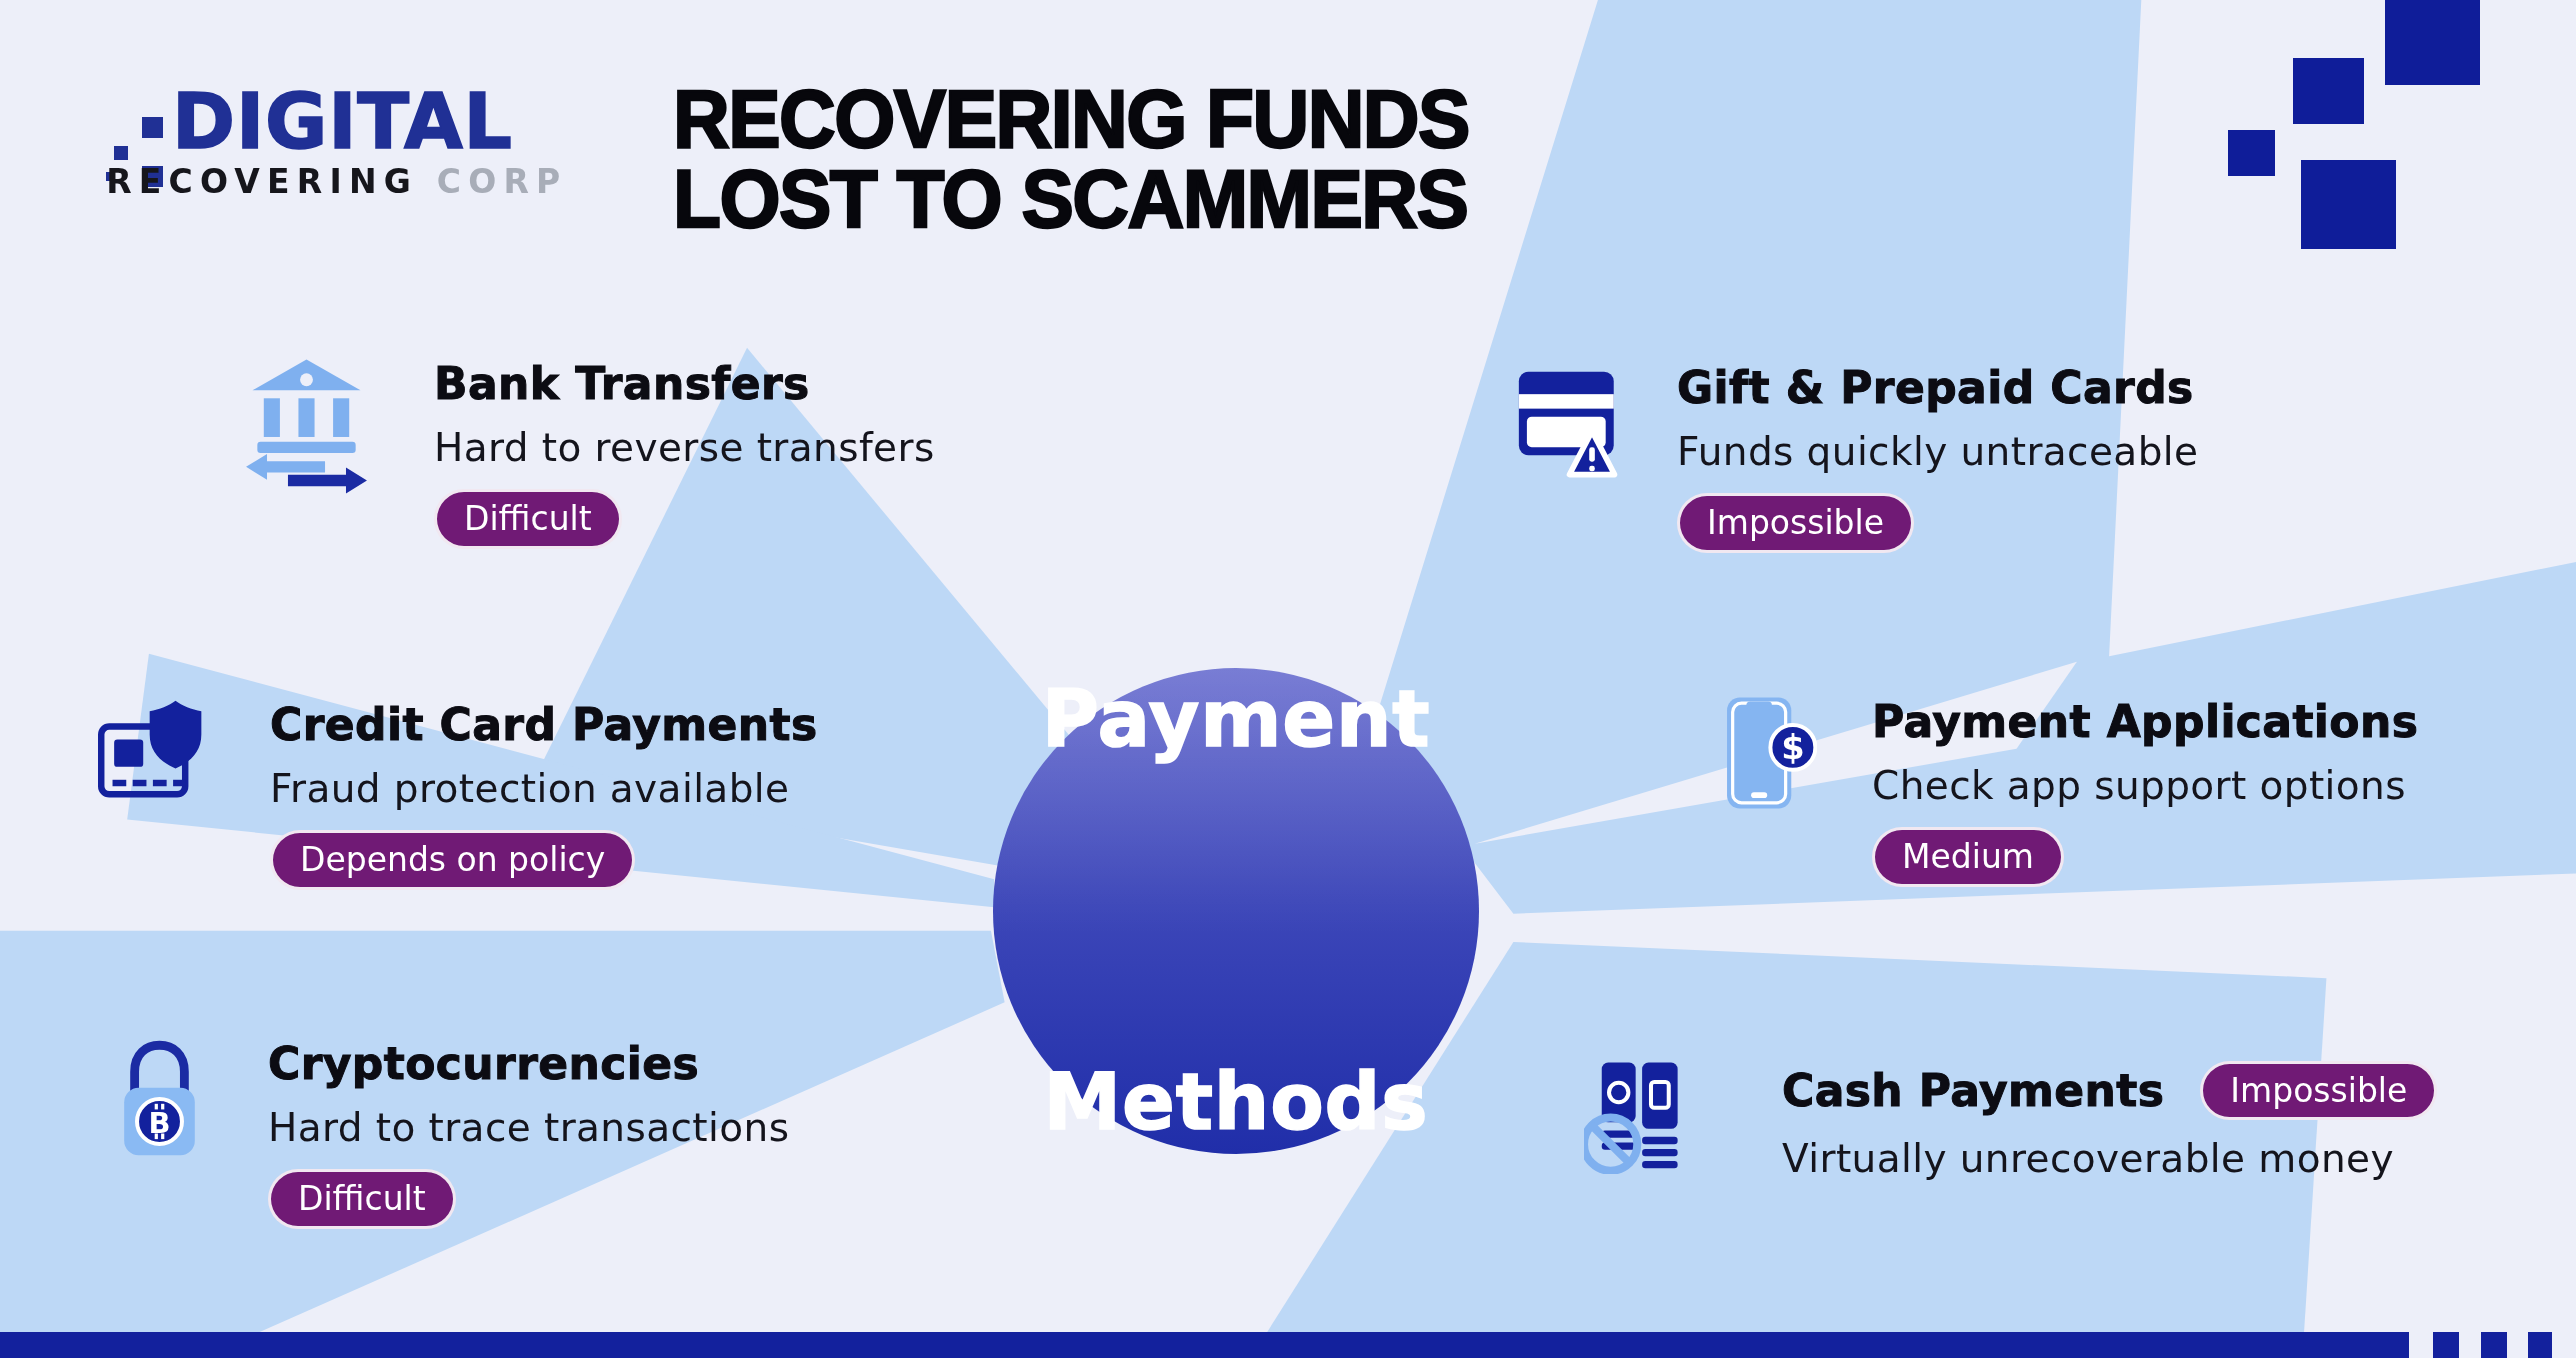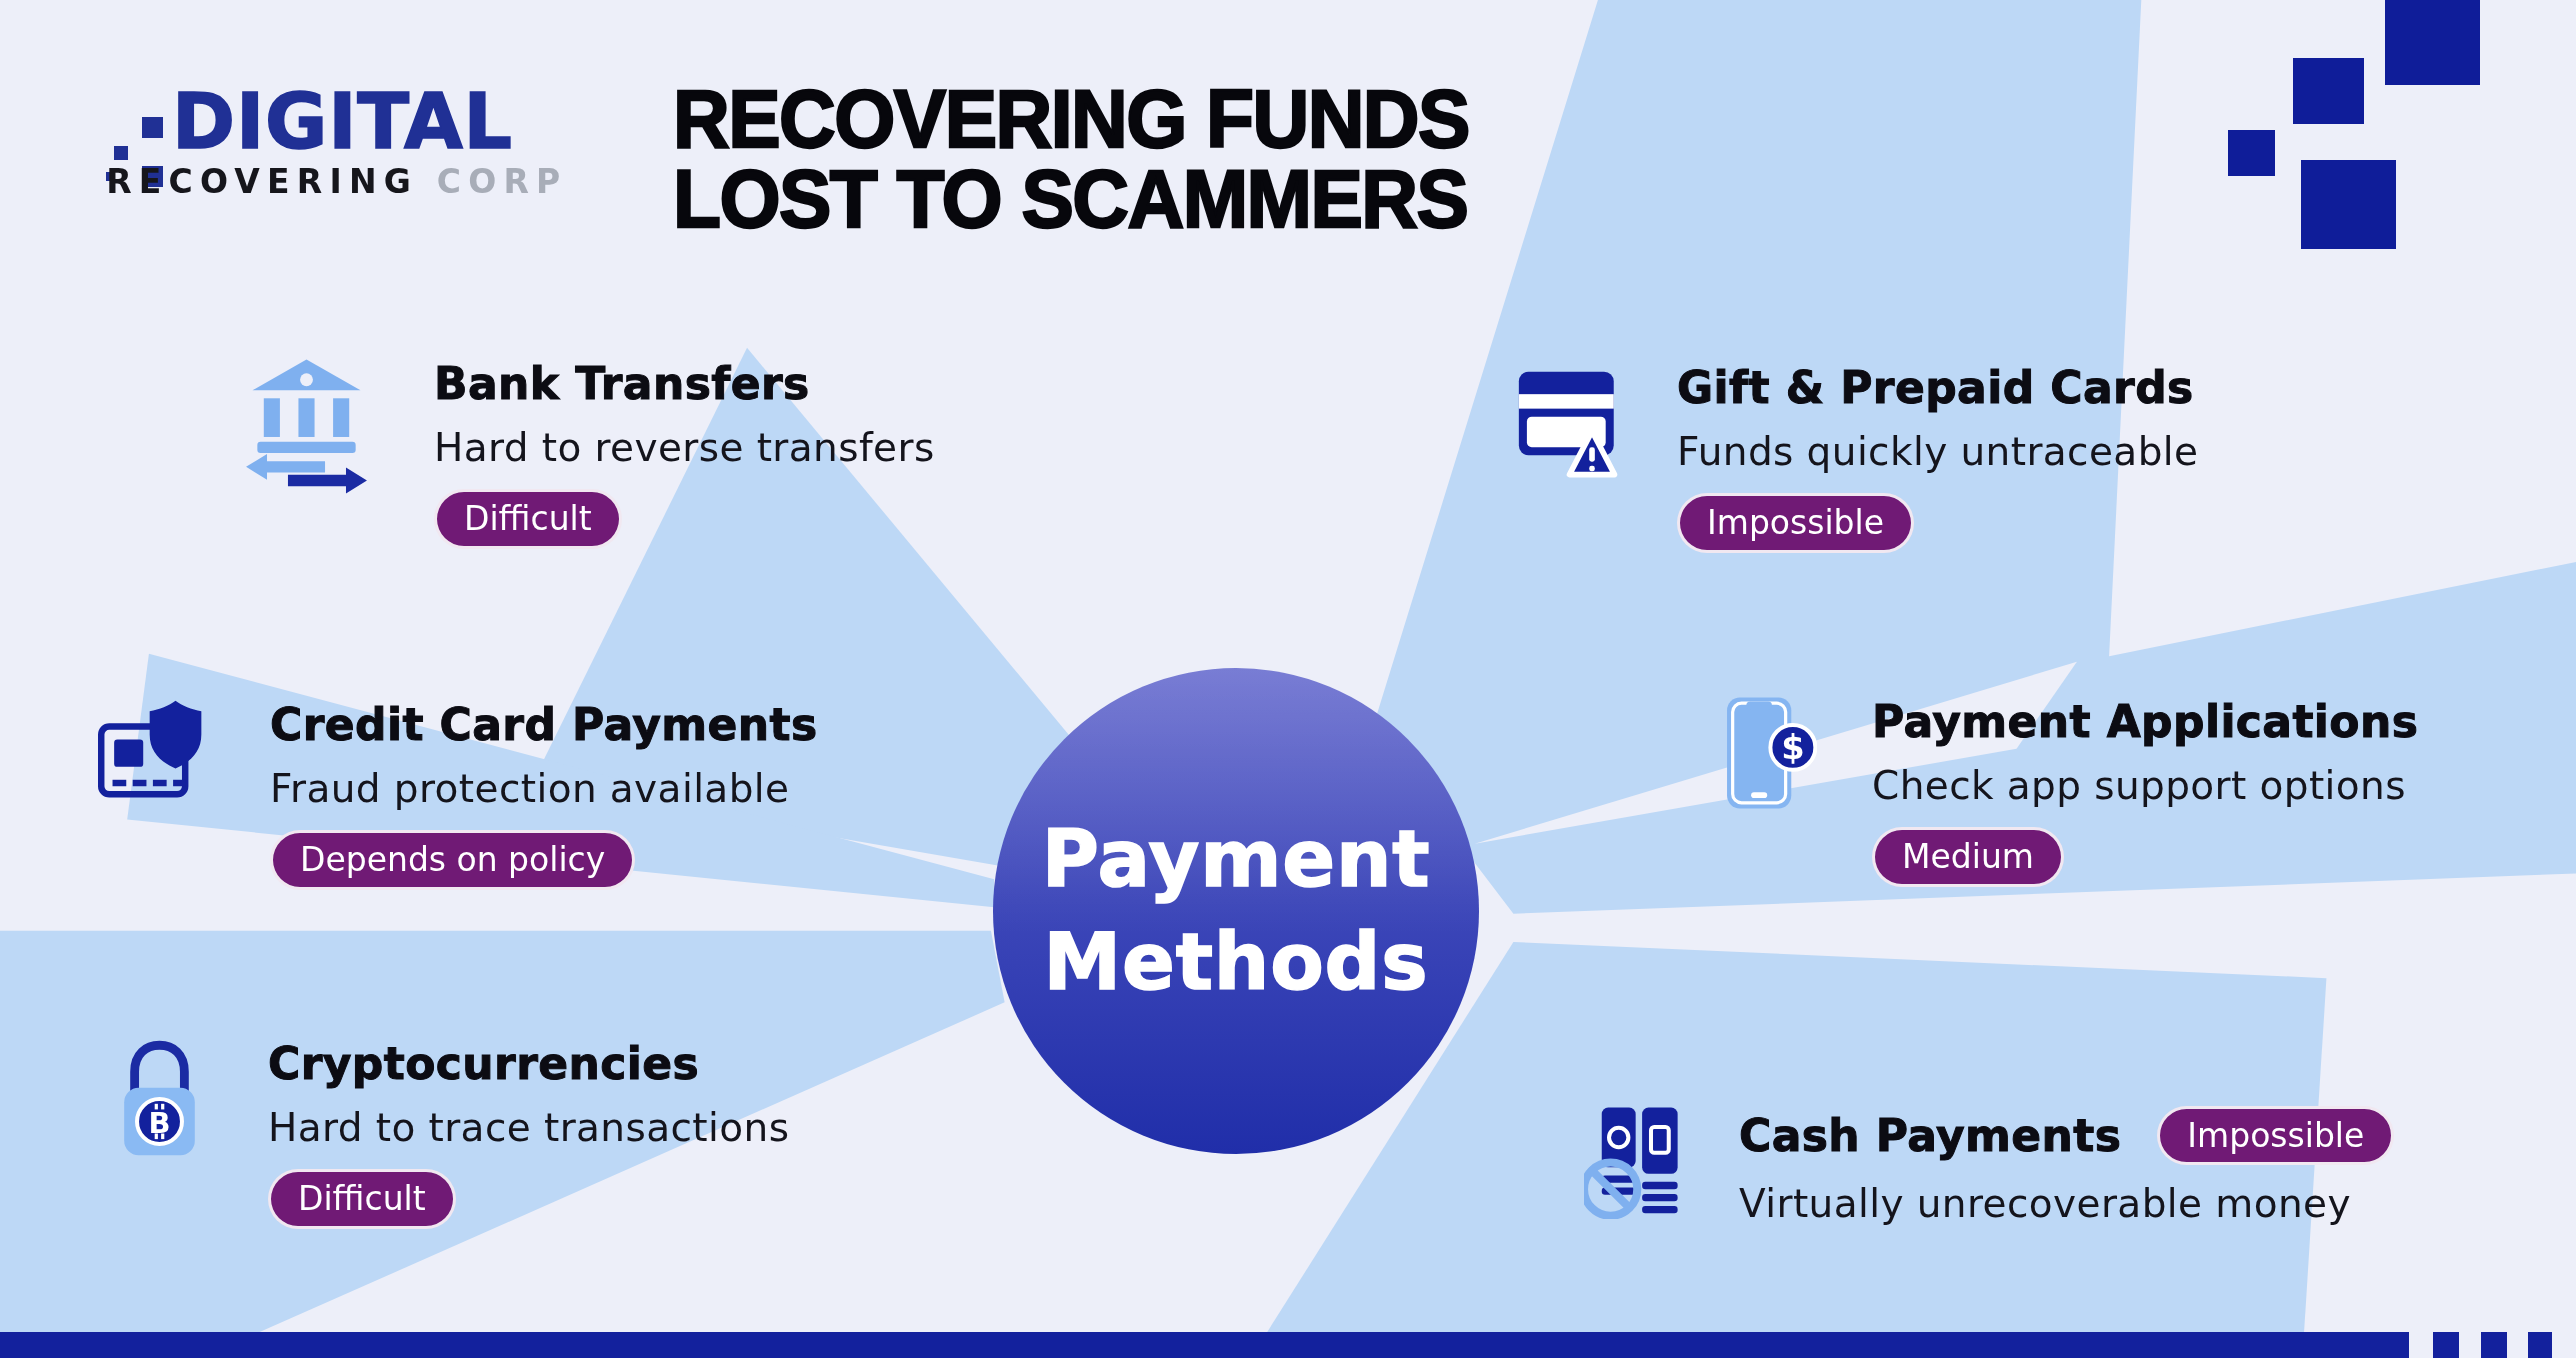--- a/index.html
+++ b/index.html
@@ -20,21 +20,21 @@
 
   
   .header-title{position:absolute;left:673px;top:79px;font-family:"Liberation Sans",sans-serif;
                 font-size:81px;line-height:80px;font-weight:900;color:#07070C;
                 letter-spacing:-1.6px;-webkit-text-stroke:2.4px #07070C;transform:scaleX(.97);transform-origin:left top;white-space:nowrap;}
 
   
   .center-circle{position:absolute;left:993px;top:668px;width:486px;height:486px;border-radius:50%;
       background-image:linear-gradient(180deg,rgba(255,255,255,.16),rgba(255,255,255,0) 55%),
                        linear-gradient(180deg,#5F64CC 0%,#3D47B9 48%,#202EA9 100%);
-      display:flex;flex-direction:column;align-items:center;justify-content:center;}
+      display:flex;flex-direction:column;align-items:center;justify-content:space-between;}
   .center-circle .line{font-size:78px;font-weight:bold;color:#FFFFFF;letter-spacing:0.8px;
       line-height:103px;-webkit-text-stroke:1.6px #fff;}
 
   
   .item{position:absolute;display:flex;align-items:flex-start;white-space:nowrap;}
   .item .iconbox{flex:none;}
   .item .text{display:flex;flex-direction:column;align-items:flex-start;}
   .ititle{font-size:44px;font-weight:bold;color:#0C0C13;-webkit-text-stroke:1px #0C0C13;letter-spacing:0.4px;}
   .idesc{font-size:39px;font-weight:500;color:#14141C;margin-top:16px;letter-spacing:0.4px;}
   .badge{background:#701a75;color:#fff;font-size:33px;padding:7.2px 27px;border-radius:34px;
@@ -172,21 +172,21 @@
         <rect x="52" y="119" width="4" height="7" fill="#FFFFFF"></rect>
       </svg>
     </div>
     <div class="text">
       <div class="ititle">Cryptocurrencies</div>
       <div class="idesc">Hard to trace transactions</div>
       <div class="badge">Difficult</div>
     </div>
   </div>
 
-  <div class="item" style="left:1584px;top:1106px;">
+  <div class="item" style="left:1584px;top:1061px;gap:43px;">
     <div class="iconbox" style="width:113px;margin-right:42px;">
       <svg width="113" height="113" viewBox="0 0 140 140">
         <rect x="22" y="2" width="42" height="74" rx="8" fill="#13219D"></rect>
         <circle cx="43" cy="39" r="12" fill="none" stroke="#FFFFFF" stroke-width="5"></circle>
         <rect x="72" y="2" width="44" height="82" rx="8" fill="#13219D"></rect>
         <rect x="83" y="26" width="22" height="32" rx="4" fill="none" stroke="#FFFFFF" stroke-width="5"></rect>
         <rect x="22" y="86" width="42" height="9" rx="4" fill="#13219D"></rect>
         <rect x="22" y="101" width="42" height="9" rx="4" fill="#13219D"></rect>
         <rect x="72" y="94" width="44" height="9" rx="4" fill="#13219D"></rect>
         <rect x="72" y="109" width="44" height="9" rx="4" fill="#13219D"></rect>

